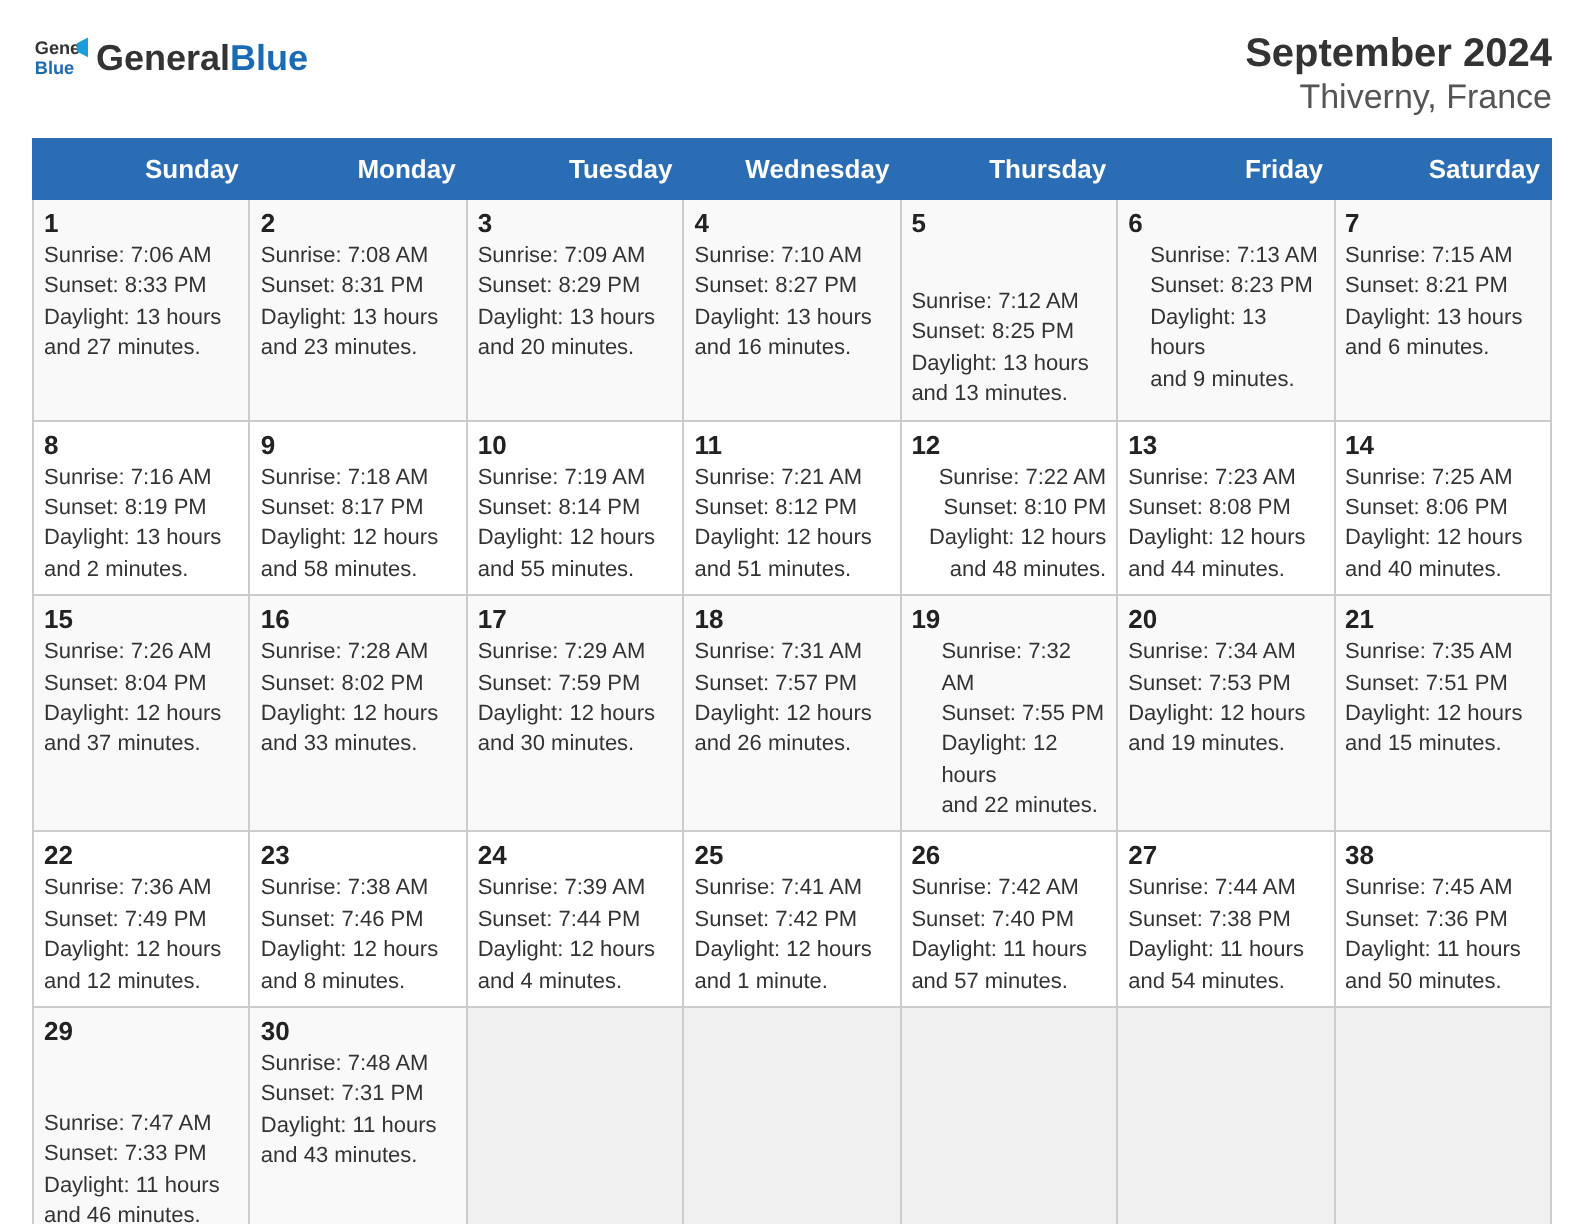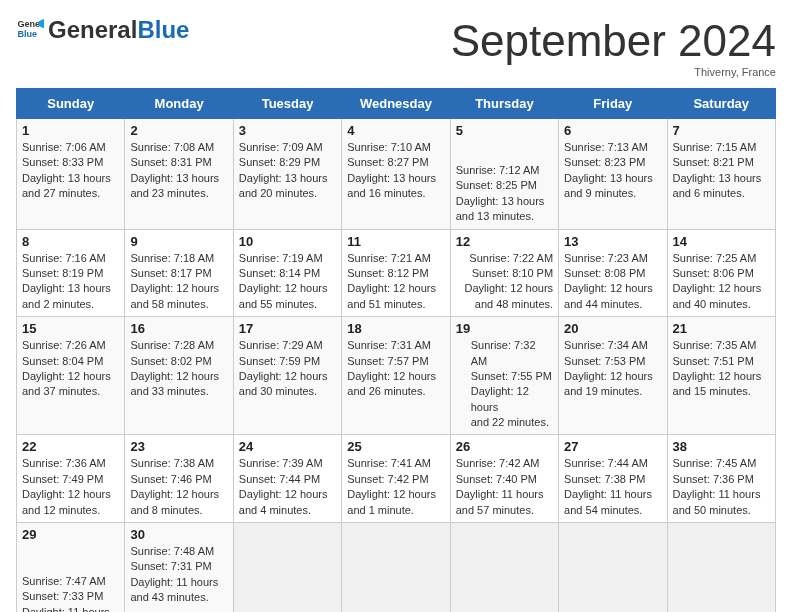--- a/index.html
+++ b/index.html
@@ -15,54 +15,54 @@
       justify-content: space-between;
       align-items: flex-start;
       margin-bottom: 10px;
     }
     .logo {
       display: flex;
       align-items: center;
       gap: 4px;
     }
     .logo-text {
-      font-size: 24px;
+      font-size: 18px;
       font-weight: bold;
       color: #333;
       line-height: 1.1;
     }
     .logo-text span {
       color: #1a6bb5;
     }
     .logo-icon {
       width: 28px;
       height: 28px;
     }
     .title-area {
       text-align: right;
     }
     .month-title {
-      font-size: 44px;
-      font-weight: normal;
+      font-size: 20px;
+      font-weight: bold;
       color: #333;
     }
     .location-title {
-      font-size: 11px;
+      font-size: 17px;
       color: #555;
     }
     table {
       width: 100%;
       border-collapse: collapse;
       font-size: 11px;
     }
     thead tr th {
       background-color: #2a6db5;
       color: #fff;
       padding: 7px 5px;
-      text-align: center;
+      text-align: right;
       font-size: 13px;
       font-weight: bold;
       border: 1px solid #2a6db5;
     }
     tbody tr td {
       border: 1px solid #ccc;
       vertical-align: top;
       padding: 4px 5px;
       width: 14.28%;
       min-height: 70px;
@@ -157,21 +157,21 @@
         </td>
         <td>
           <span class="day-num">5</span>
           <div class="day-info" style="white-space: pre-line; margin-top: 25px;">Sunrise: 7:12 AM
 Sunset: 8:25 PM
 Daylight: 13 hours
 and 13 minutes.</div>
         </td>
         <td>
           <span class="day-num">6</span>
-          <div class="day-info" style="white-space: pre-line;">Sunrise: 7:13 AM
+          <div class="day-info" style="white-space: pre-line; margin-left: 11px;">Sunrise: 7:13 AM
 Sunset: 8:23 PM
 Daylight: 13 hours
 and 9 minutes.</div>
         </td>
         <td>
           <span class="day-num">7</span>
           <div class="day-info" style="white-space: pre-line;">Sunrise: 7:15 AM
 Sunset: 8:21 PM
 Daylight: 13 hours
 and 6 minutes.</div>

